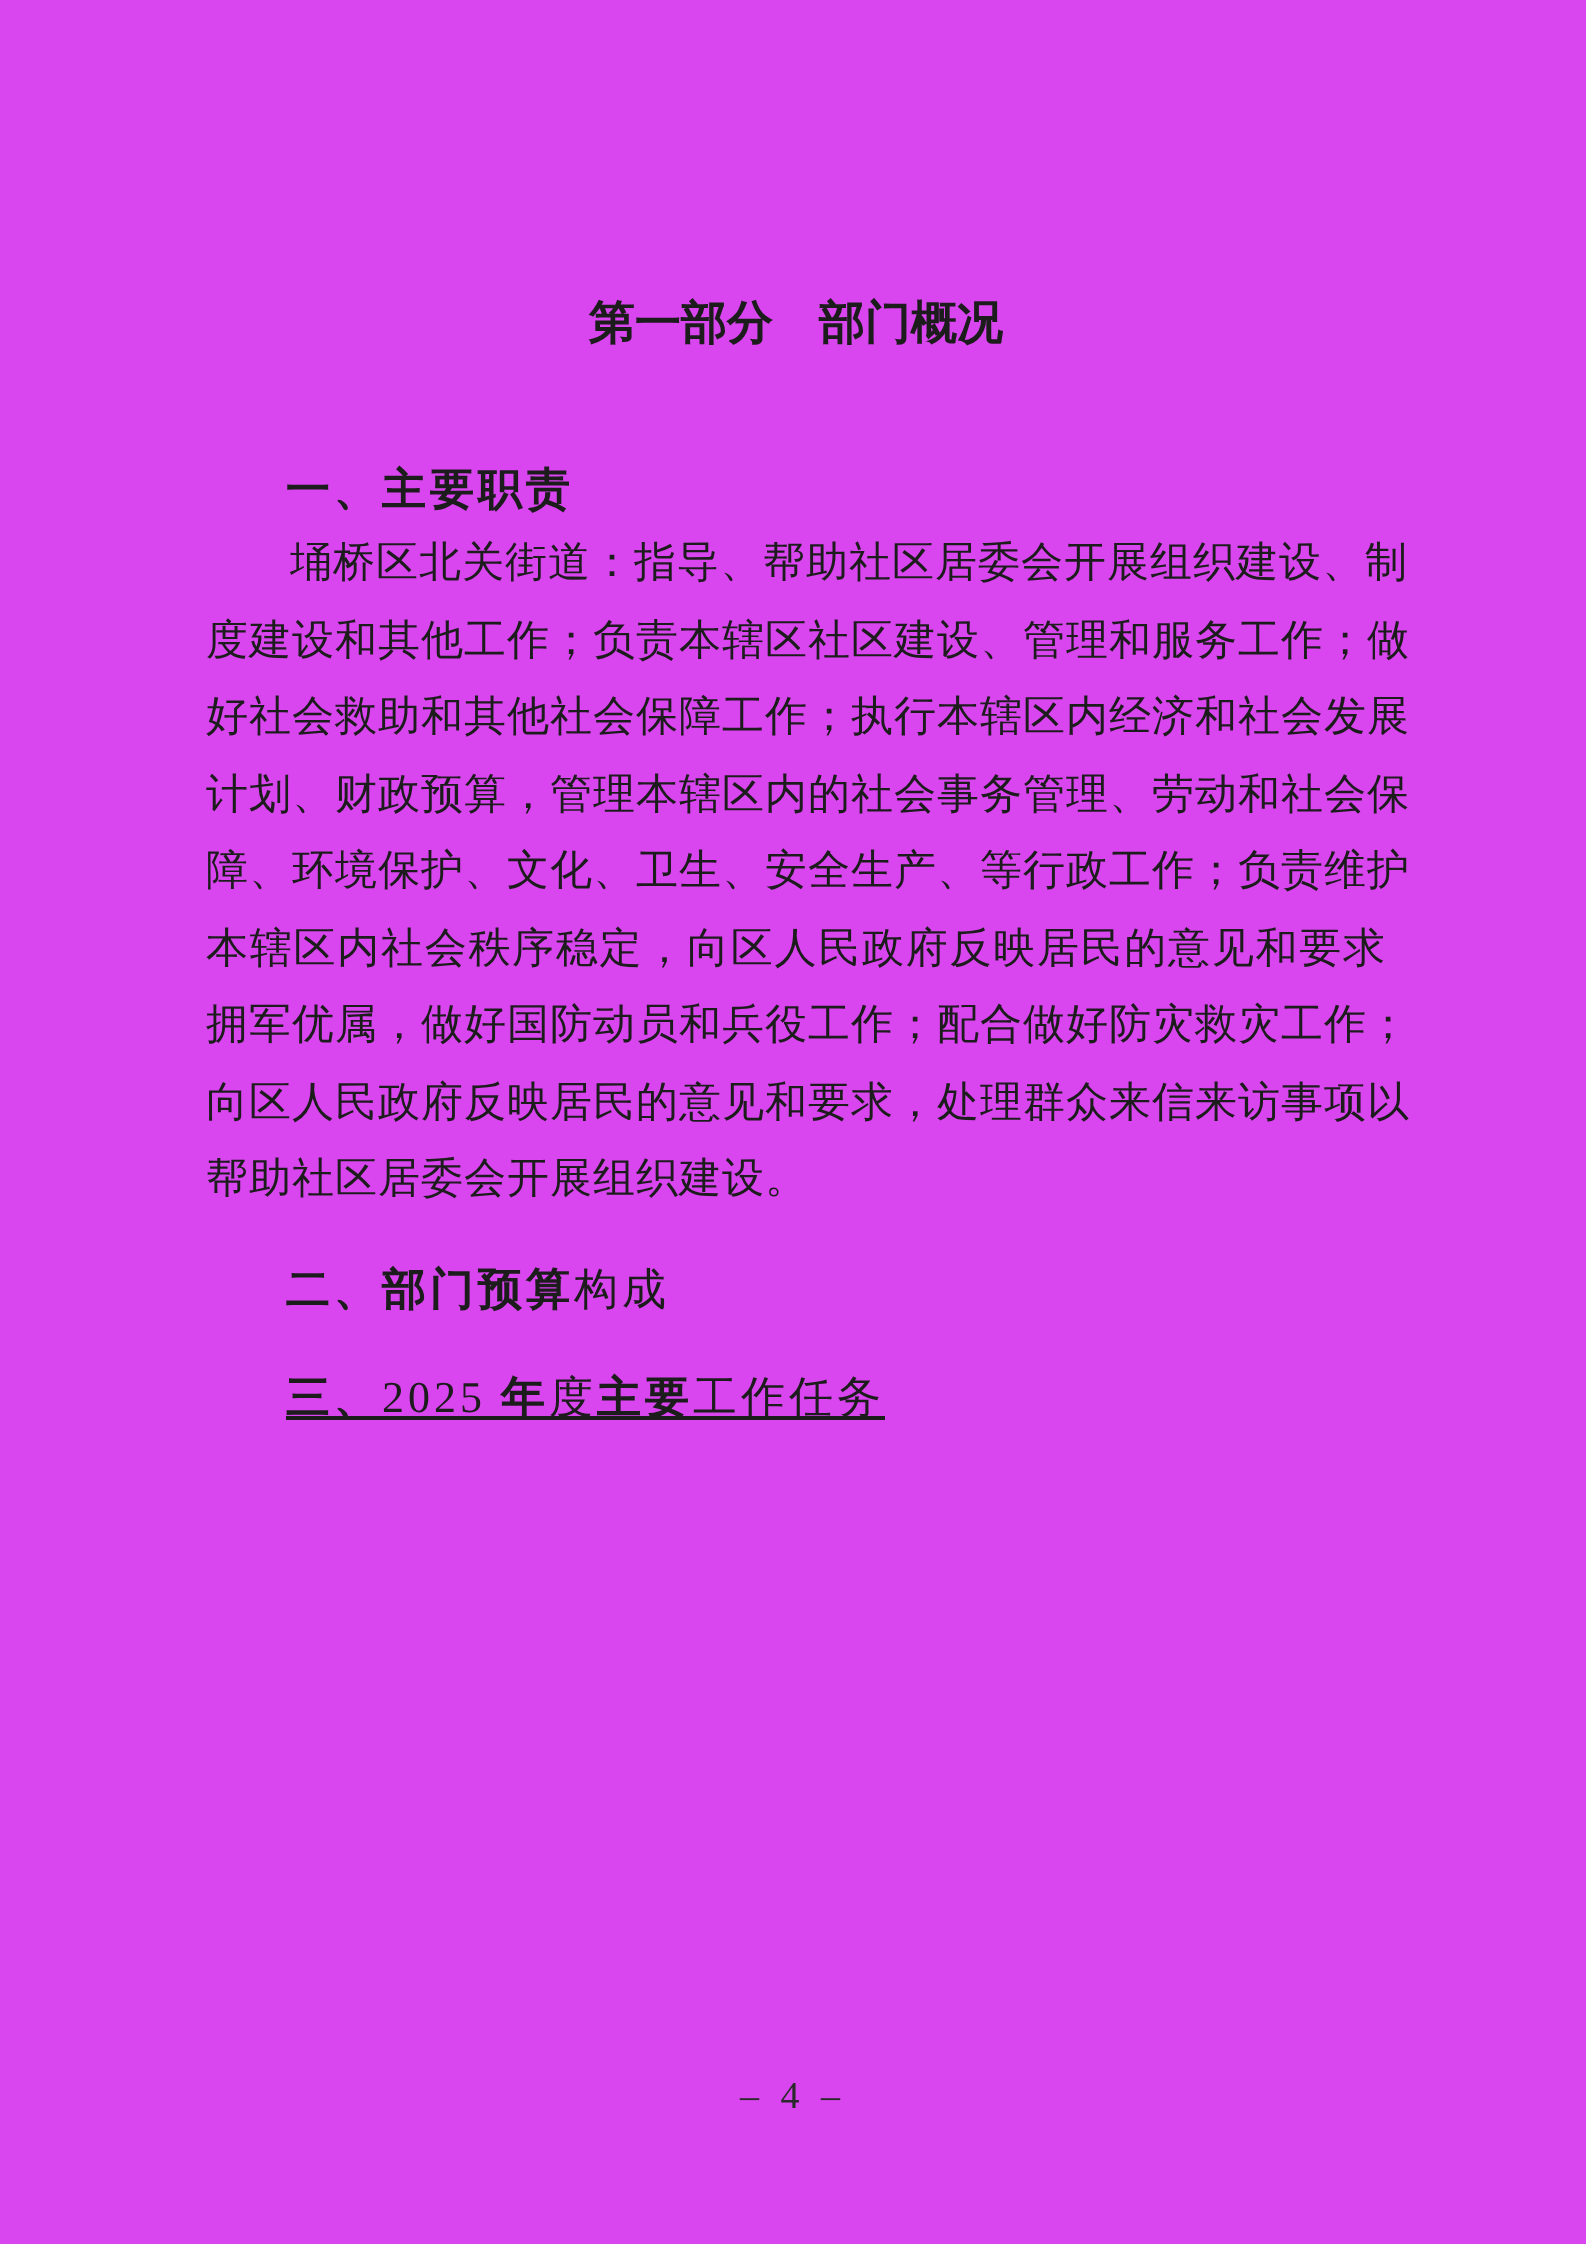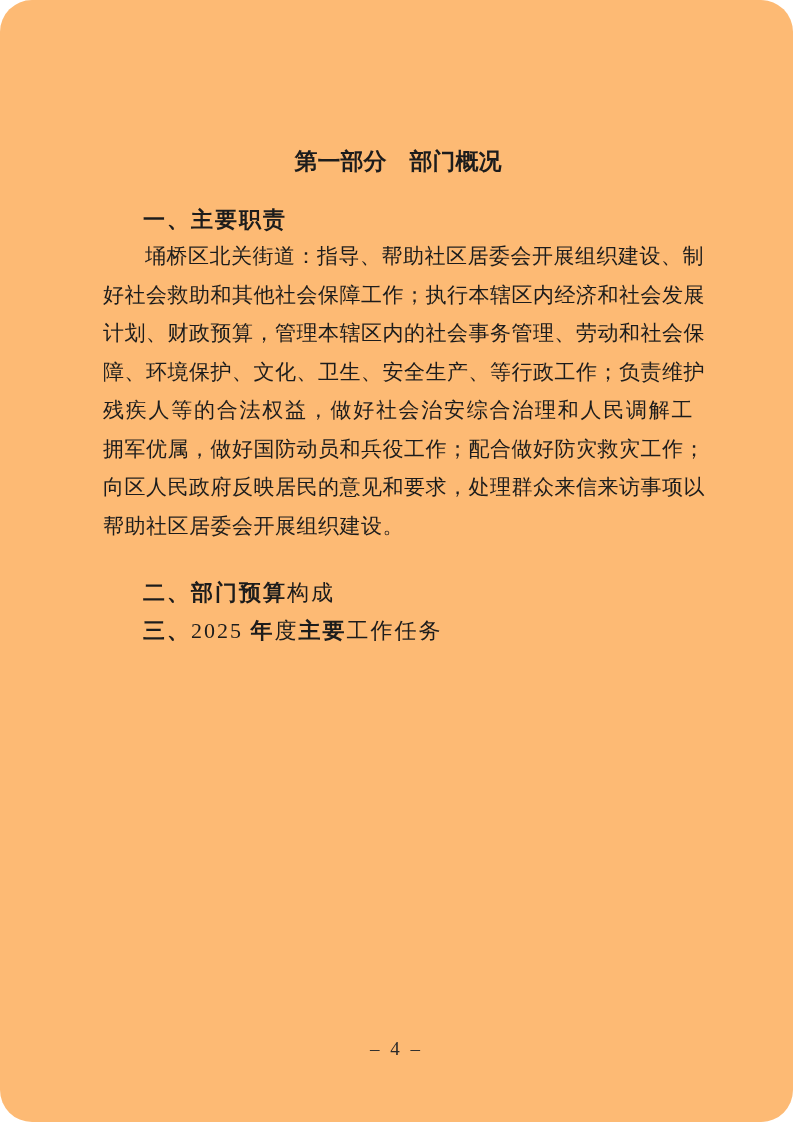--- a/index.html
+++ b/index.html
@@ -4,26 +4,25 @@
 <style>
   html, body {
     margin: 0;
     padding: 0;
     background: #ffffff;
   }
   .page {
     position: relative;
     width: 793px;
     height: 1122px;
-    background: #fdba74;
+    background: #d946ef;
     color: #1c1c1c;
     font-family: "Liberation Serif", "DejaVu Serif", serif;
     overflow: hidden;
     box-sizing: border-box;
-    border-radius: 32px;
   }
   .content {
     position: absolute;
     left: 103px;
     top: 0;
     width: 590px;
   }
   .doc-title {
     margin-top: 147px;
     text-align: center;
@@ -36,23 +35,23 @@
   .section-heading {
     font-size: 22px;
     font-weight: bold;
     line-height: 28px;
     letter-spacing: 2px;
     text-indent: 40px;
   }
   .section-heading .reg {
     font-weight: normal;
   }
-  .heading-1 { margin-top: 31px; }
-  .heading-2 { margin-top: 34px; }
-  .heading-3 { margin-top: 10px; }
+  .heading-1 { margin-top: 56px; }
+  .heading-2 { margin-top: 22px; }
+  .heading-3 { margin-top: 26px; text-decoration: underline; }
   .para { margin-top: 3px; }
   .line {
     font-size: 21px;
     line-height: 38.5px;
     height: 38.5px;
     letter-spacing: 0.5px;
     text-align: justify;
     text-align-last: justify;
     white-space: nowrap;
   }
@@ -77,24 +76,25 @@
 
 <div class="page">
   <div class="content">
 
     <div class="doc-title">第一部分　部门概况</div>
 
     <div class="section-heading heading-1">一、主要职责</div>
 
     <div class="para">
       <div class="line first-line">埇桥区北关街道：指导、帮助社区居委会开展组织建设、制</div>
+      <div class="line">度建设和其他工作；负责本辖区社区建设、管理和服务工作；做</div>
       <div class="line">好社会救助和其他社会保障工作；执行本辖区内经济和社会发展</div>
       <div class="line">计划、财政预算，管理本辖区内的社会事务管理、劳动和社会保</div>
       <div class="line">障、环境保护、文化、卫生、安全生产、等行政工作；负责维护</div>
-      <div class="line">残疾人等的合法权益，做好社会治安综合治理和人民调解工</div>
+      <div class="line">本辖区内社会秩序稳定，向区人民政府反映居民的意见和要求</div>
       <div class="line">拥军优属，做好国防动员和兵役工作；配合做好防灾救灾工作；</div>
       <div class="line">向区人民政府反映居民的意见和要求，处理群众来信来访事项以</div>
       <div class="line last-line">帮助社区居委会开展组织建设。</div>
     </div>
 
     <div class="section-heading heading-2"><span>二、部门预算</span><span class="reg">构成</span></div>
 
 
     <div class="section-heading heading-3"><span>三、</span><span class="reg">2025 </span><span>年</span><span class="reg">度</span><span>主要</span><span class="reg">工作任务</span></div>
 

